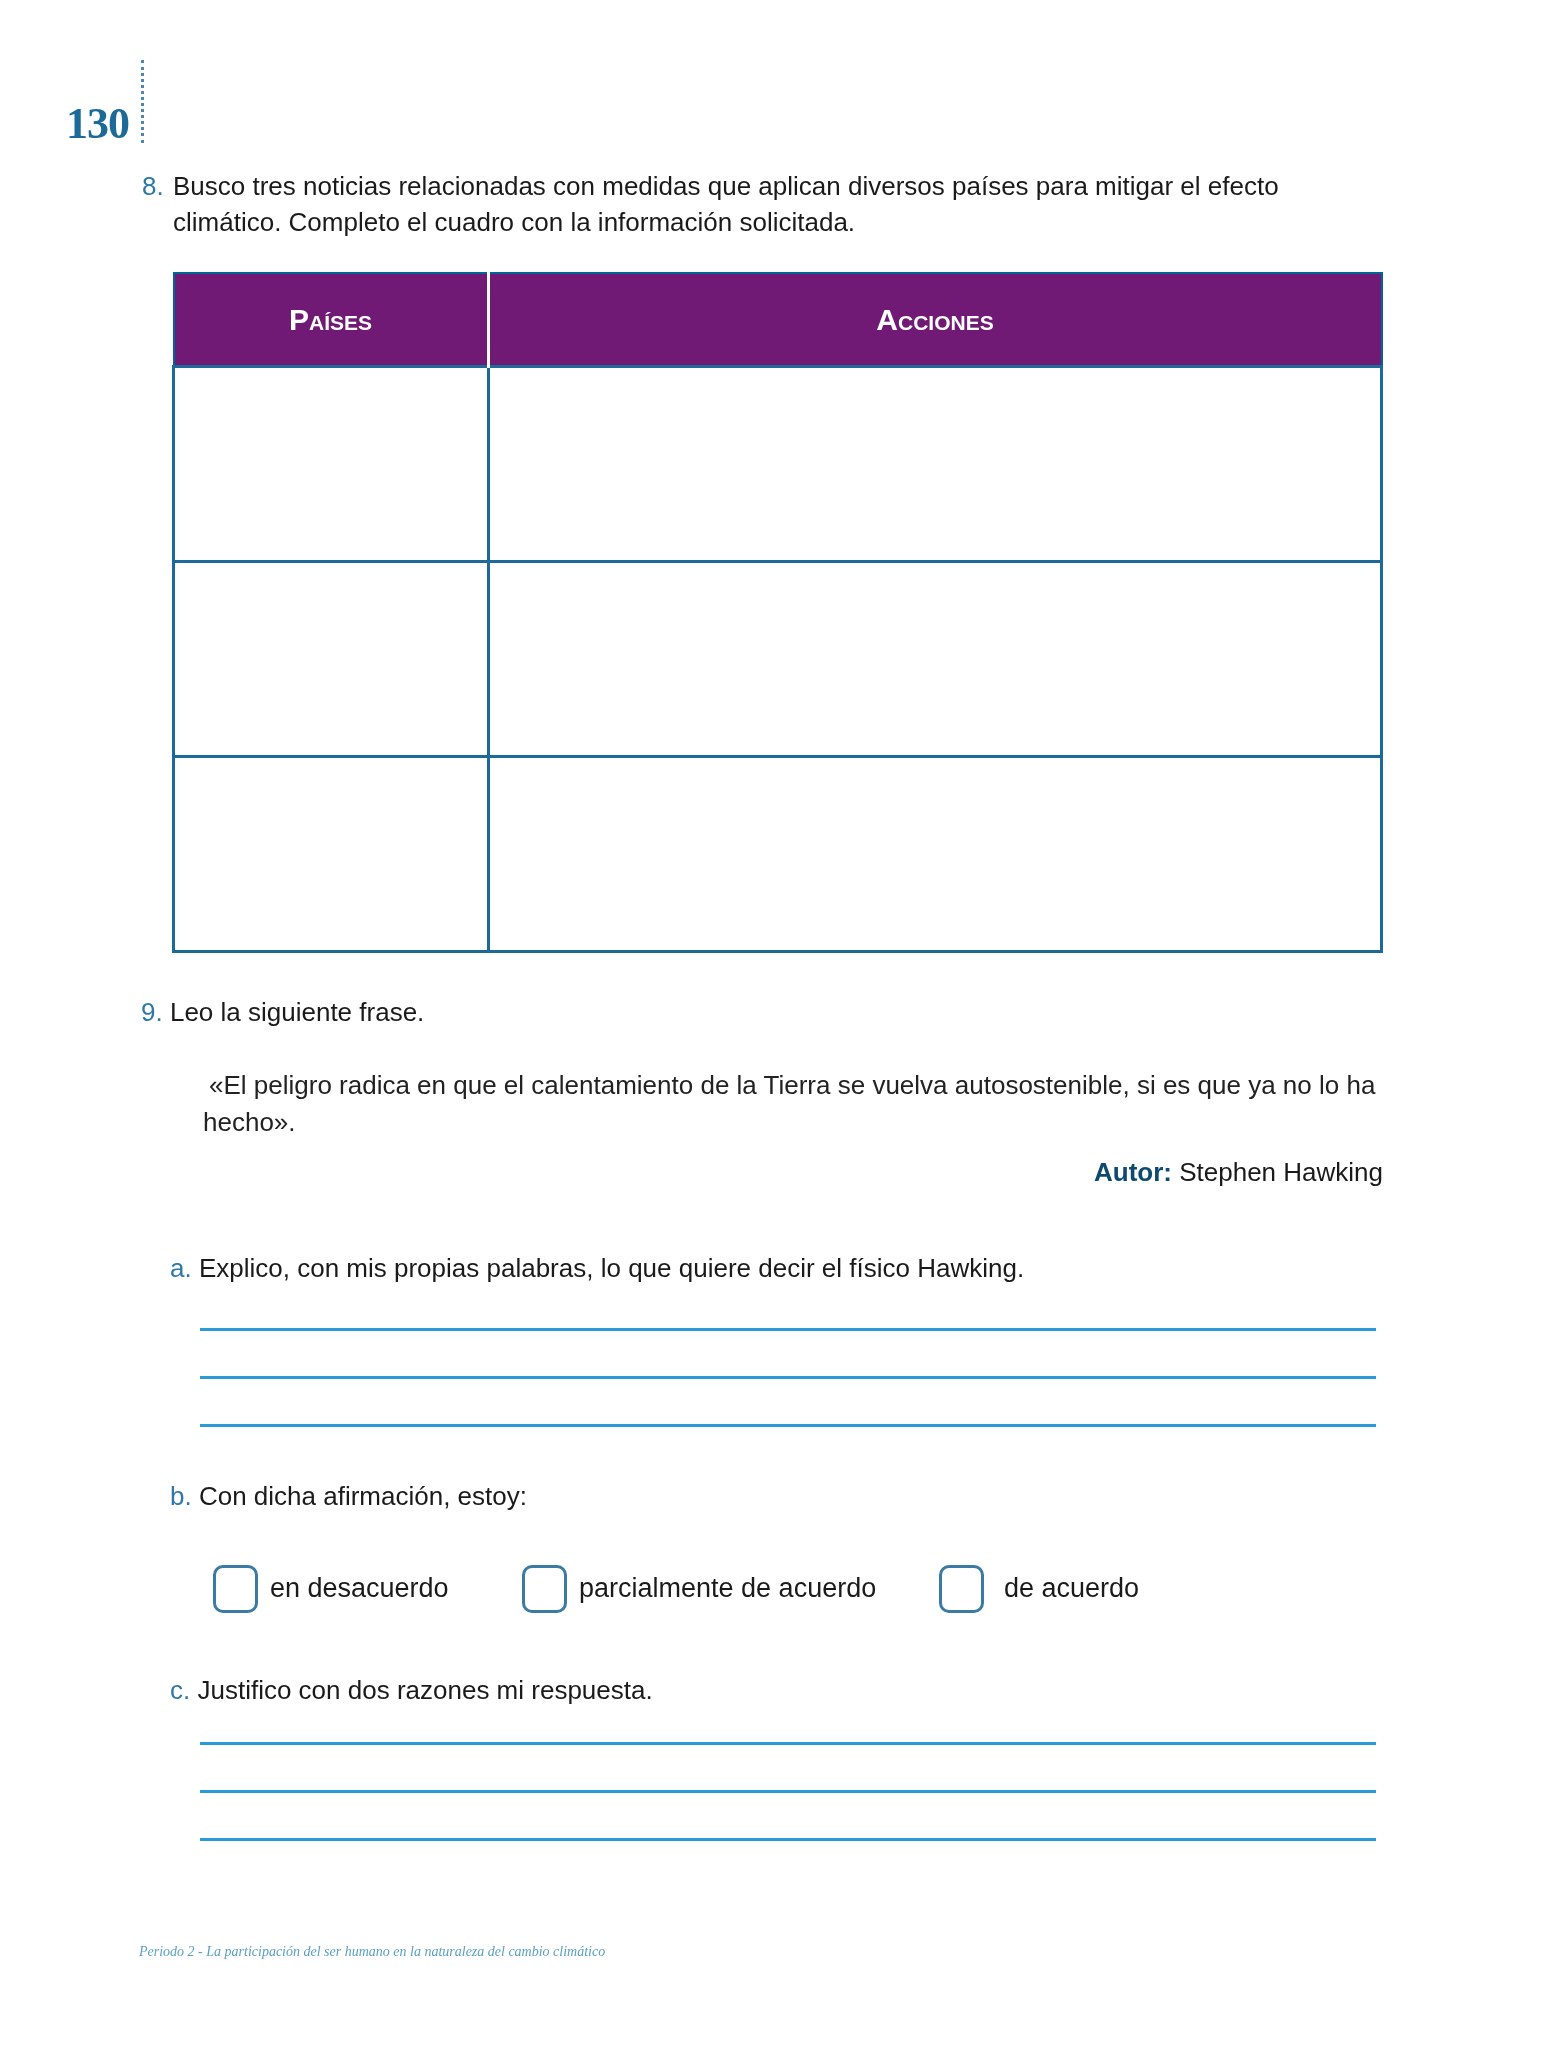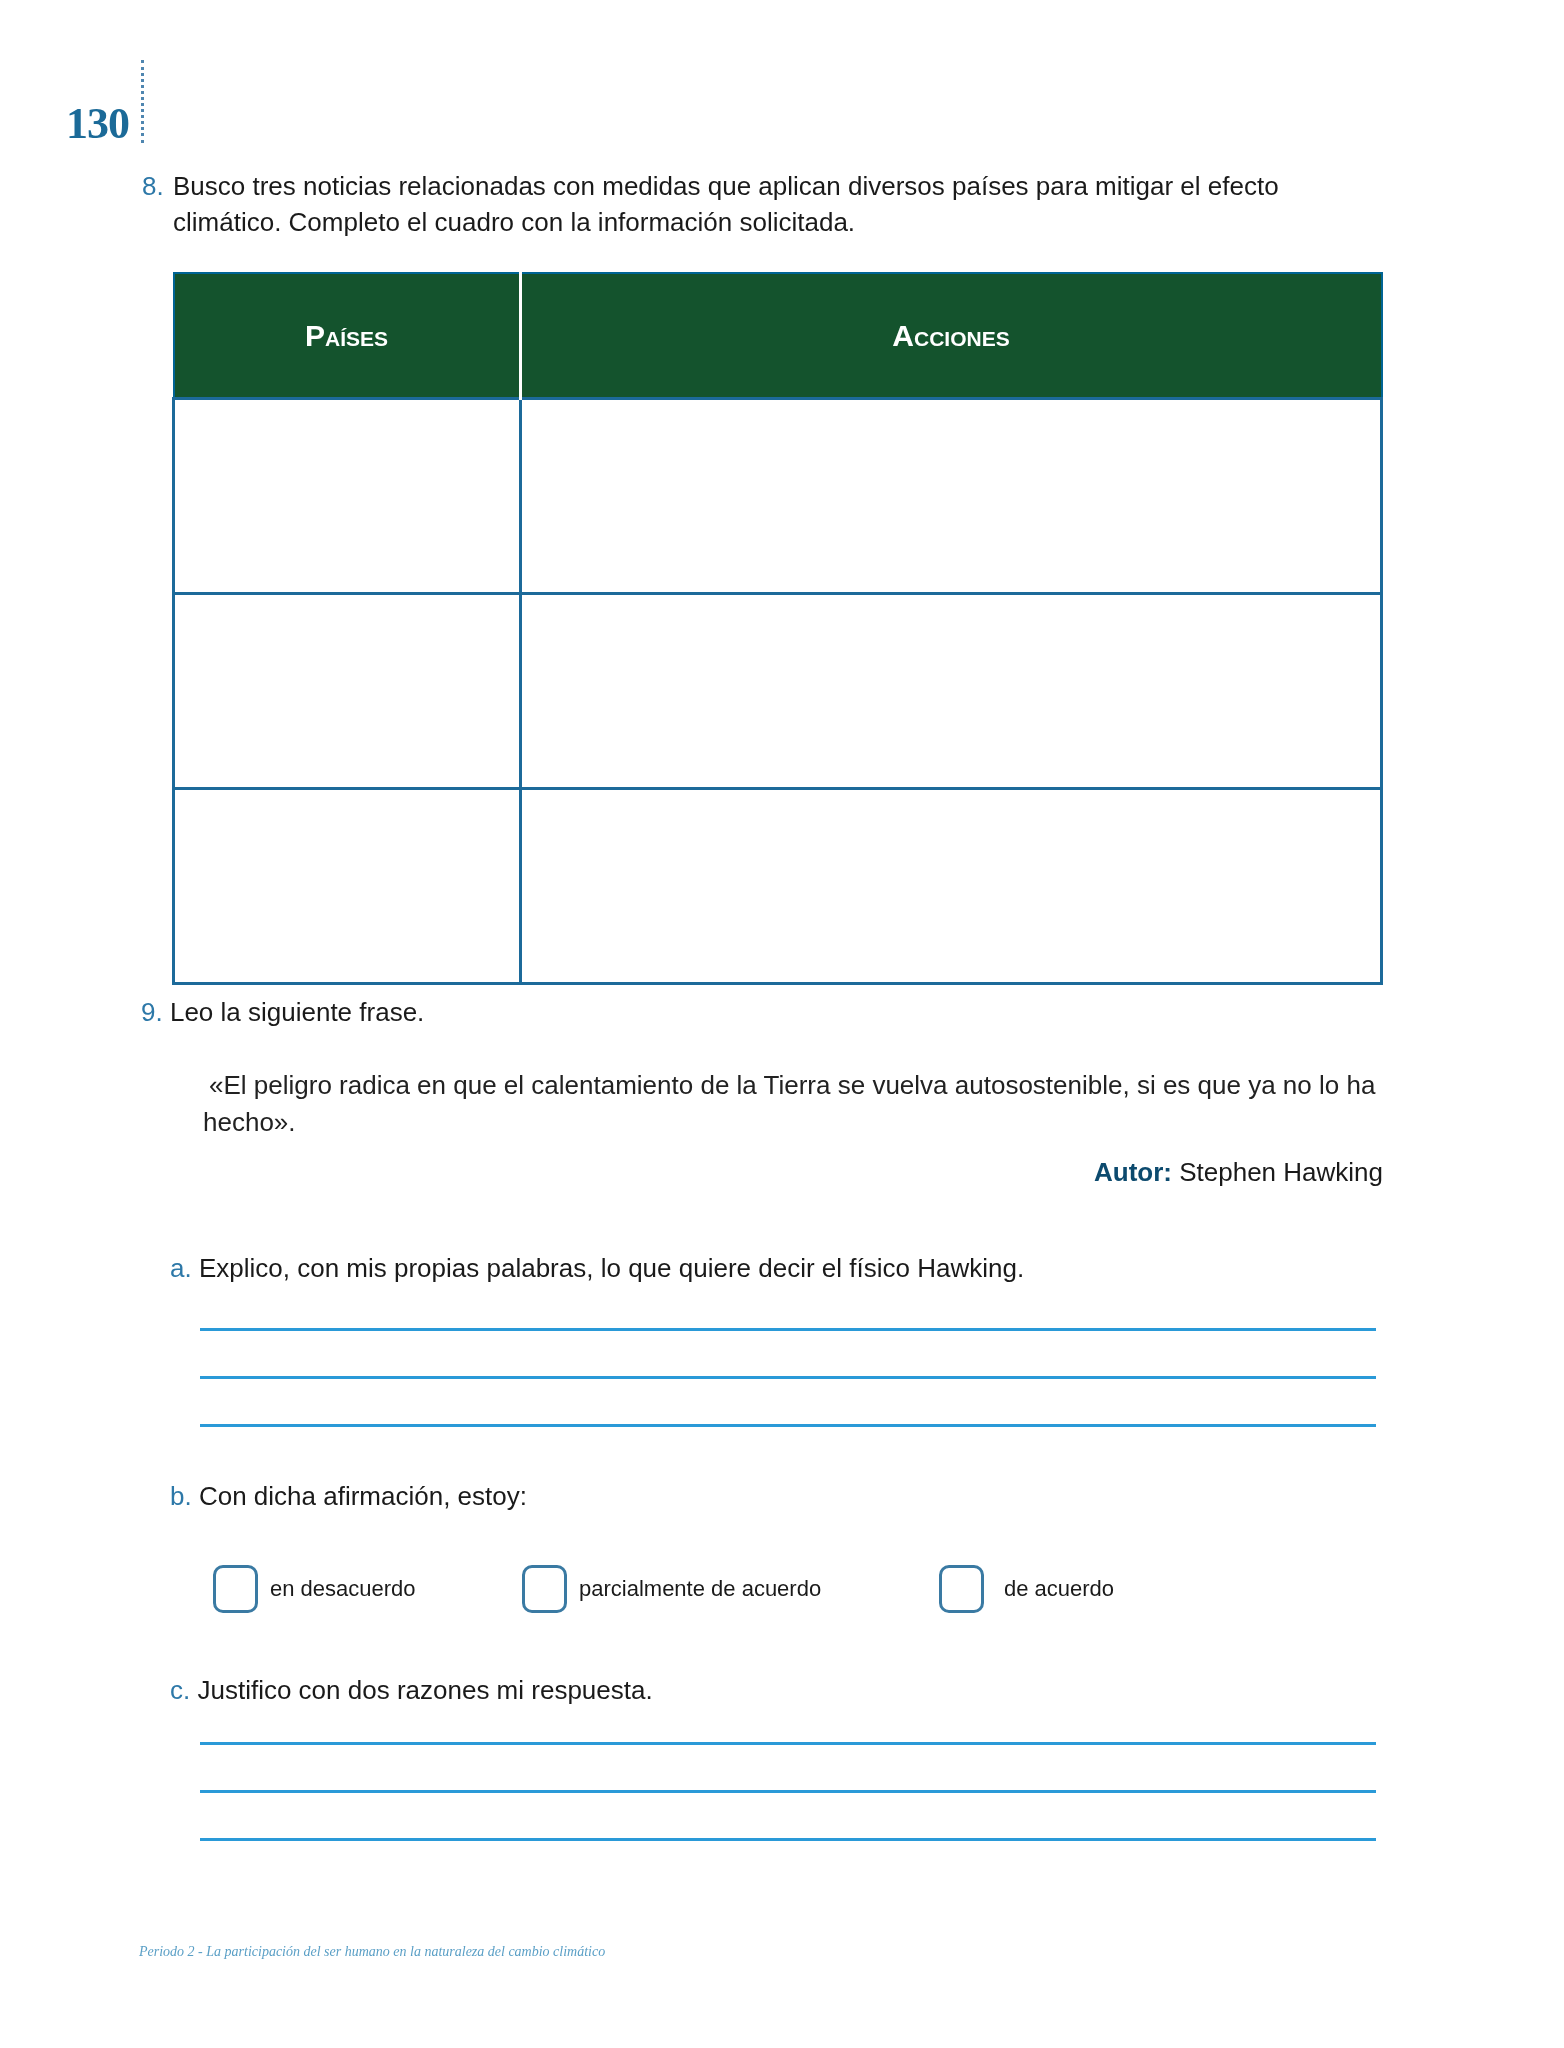--- a/index.html
+++ b/index.html
@@ -7,36 +7,36 @@
          font-family:"Liberation Sans", sans-serif; color:#1a1a1a; }
   .abs { position:absolute; }
   .page-number { left:66px; top:102px; font-family:"Liberation Serif", serif; font-weight:bold;
                  font-size:44px; color:#1b6a98; line-height:1; letter-spacing:-1px; }
   .page-rule { left:141px; top:60px; height:83px; width:0; border-left:3px dotted #4f86b0; }
   .q { font-size:26px; line-height:36px; }
   .num { color:#2d78a8; }
   .q8 { left:142px; top:168px; width:1250px; }
   .q8 .body { display:block; padding-left:31px; margin-top:-36px; }
   table.grid { position:absolute; left:172px; top:272px; width:1211px; border-collapse:collapse; }
-  table.grid th { background:#14532d; color:#ffffff; height:91px; font-size:30px; font-weight:bold;
-                  font-variant:small-caps; text-align:center; padding:16px; border:2px solid #006494; }
+  table.grid th { background:#701a75; color:#ffffff; height:91px; font-size:30px; font-weight:bold;
+                  font-variant:small-caps; text-align:center; padding:0; border:2px solid #006494; }
   table.grid th.c1 { width:312px; border-right:3px solid #ffffff; }
   table.grid td { border:3px solid #1c6a9a; height:192px; padding:0; }
   .q9 { left:141px; top:994px; font-weight:normal;text-align:right; }
   .quote { left:203px; top:1067px; width:1175px; font-size:26px; line-height:37px; color:#222; text-indent:6px; }
   .author { right:181px; top:1157px; font-size:26px; }
   .author .lbl { color:#0c4a6e; font-weight:bold; }
   .sub { font-size:26px; line-height:36px; }
   .sa { left:170px; top:1250px; }
   .sb { left:170px; top:1478px; }
   .sc { left:170px; top:1672px; }
   .wline { left:200px; width:1176px; height:0; border-top:3px solid #2a9ad8; }
   .opt { top:1563px; height:51px; display:flex; align-items:center; }
   .box { width:45px; height:48px; border:3px solid #3a7aa3; border-radius:10px; box-sizing:border-box; }
-  .opt-label { font-size:22px; margin-left:12px; }
+  .opt-label { font-size:27px; margin-left:12px; }
   .footer { left:139px; top:1944px; font-family:"Liberation Serif", serif; font-style:italic;
             font-size:14px; color:#5a9fc6; }
 </style>
 </head>
 <body>
 
 <div class="abs page-rule"></div>
 <div class="abs page-number">130</div>
 
 <div class="abs q q8">

